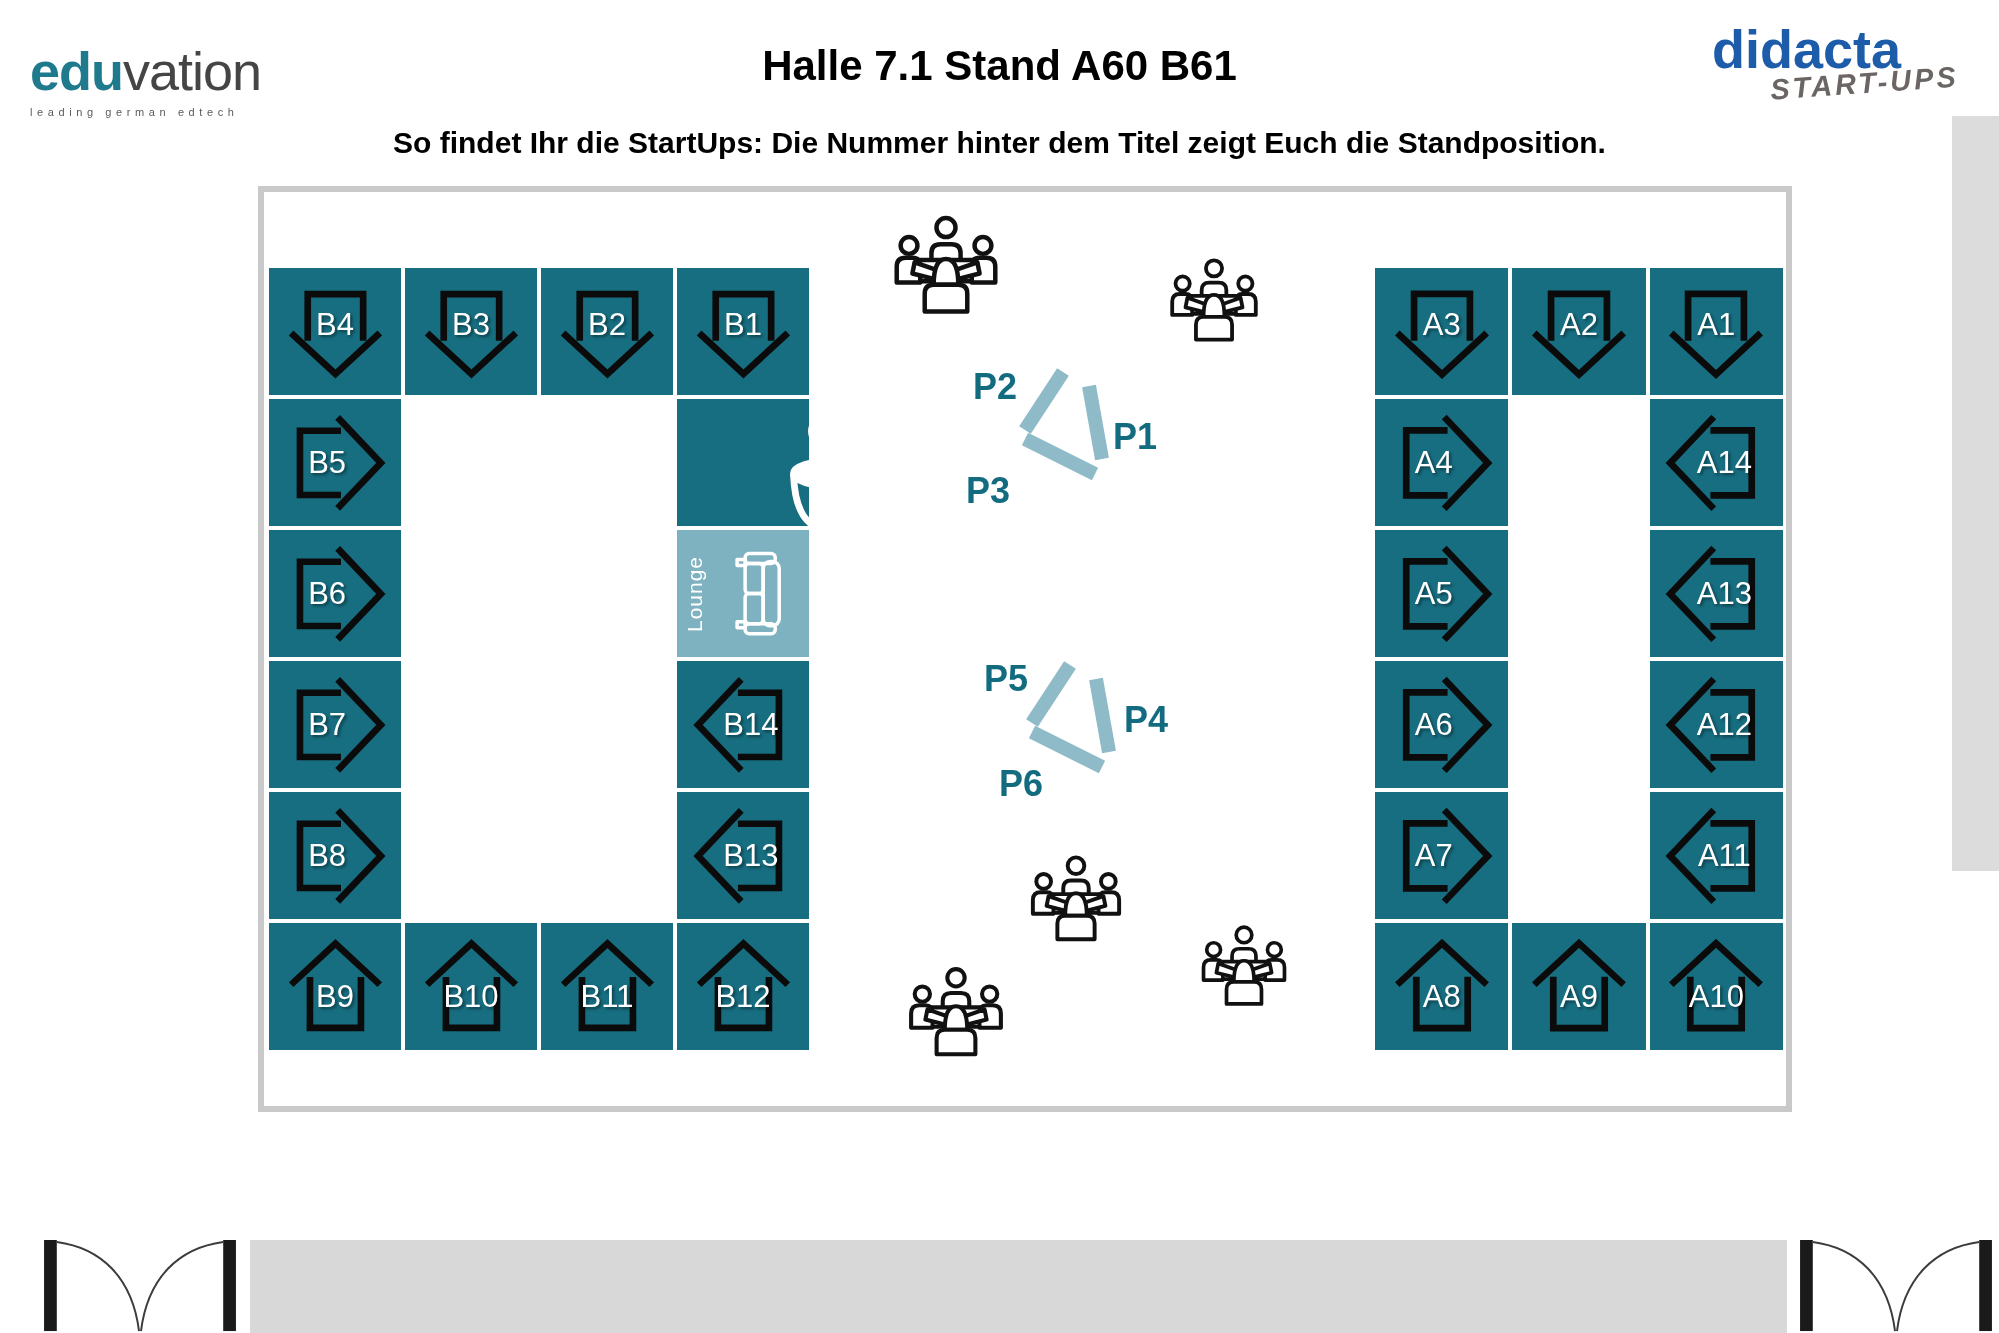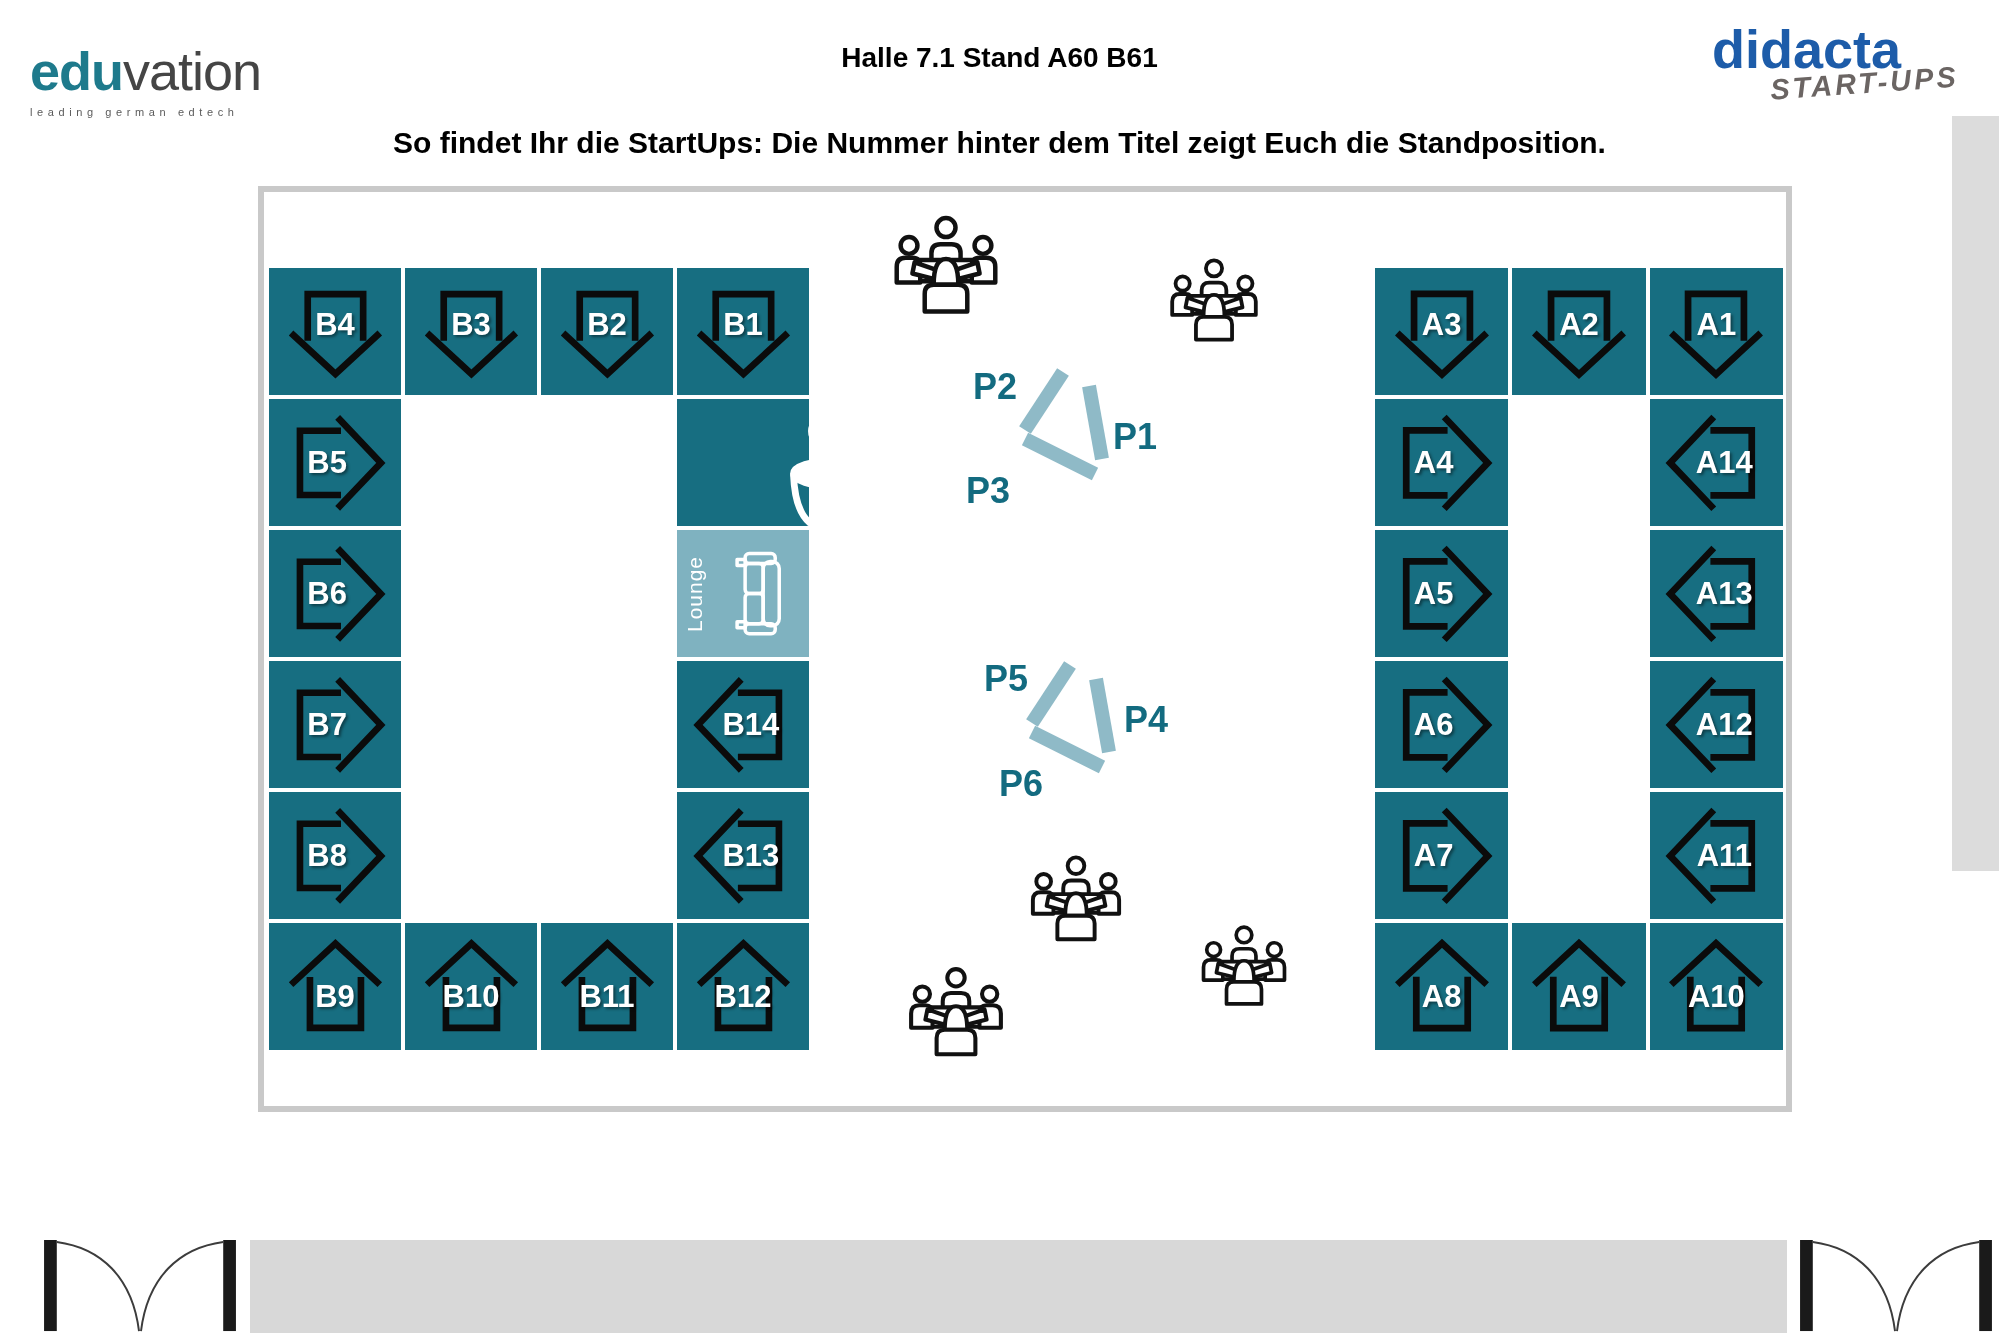--- a/index.html
+++ b/index.html
@@ -7,21 +7,21 @@
         font-family:"Liberation Sans",sans-serif;}
 
   
   .eduvation{position:absolute;left:30px;top:44px;}
   .edu-line{font-size:54px;line-height:1;letter-spacing:-1px;}
   .edu-bold{color:#1e7a8c;font-weight:bold;}
   .edu-light{color:#454545;font-weight:normal;}
   .edu-tagline{margin-top:8px;font-size:11px;letter-spacing:4.6px;color:#5a5a5a;white-space:nowrap;}
 
   .main-title{position:absolute;left:0;top:42px;width:100%;text-align:center;
-              font-size:28px;font-weight:bold;color:#000;}
+              font-size:42px;font-weight:bold;color:#000;}
   .subtitle{position:absolute;left:0;top:126px;width:100%;text-align:center;
             font-size:30px;font-weight:bold;color:#000;}
 
   .didacta{position:absolute;top:22px;right:40px;width:330px;text-align:right;}
   .didacta-name{font-size:54px;font-weight:bold;color:#1d5ca9;line-height:1;
                 padding-right:58px;letter-spacing:0px;}
   .didacta-sub{font-size:29px;font-weight:bold;font-style:italic;color:#6b6563;
                letter-spacing:3px;margin-top:-4px;transform:rotate(-4deg);}
 
   
@@ -32,21 +32,21 @@
   .booth-grid{position:absolute;display:grid;gap:4px;}
   .b-grid{left:269px;top:268px;width:540px;height:782px;
           grid-template-columns:repeat(4,1fr);grid-template-rows:repeat(6,1fr);}
   .a-grid{left:1375px;top:268px;width:408px;height:782px;
           grid-template-columns:repeat(3,1fr);grid-template-rows:repeat(6,1fr);}
 
   .booth{position:relative;background:#176e81;}
   .booth.lounge{background:#7fb2c0;}
   .booth .arrow{position:absolute;left:8%;top:6%;width:84%;height:88%;}
   .booth-label{position:absolute;left:0;top:50%;width:100%;text-align:center;
-               transform:translateY(-50%);font-size:31px;font-weight:bold;color:#fff;
+               transform:translateY(-50%);font-size:31px;font-weight:normal;color:#fff;
                text-shadow:2px 2px 3px rgba(0,0,0,0.45);}
   .arrow-down .booth-label{top:45%;}
   .arrow-up   .booth-label{top:58%;}
   .arrow-right .booth-label{left:-6%;}
   .arrow-left  .booth-label{left:6%;}
 
   .coffee-svg{position:absolute;inset:10%;}
   .couch-svg{position:absolute;right:4px;top:7%;width:76%;height:86%;}
   .lounge-label{position:absolute;left:6px;top:50%;transform:translateY(-50%) rotate(180deg);
                 writing-mode:vertical-rl;font-size:21px;color:#fff;letter-spacing:1px;}

